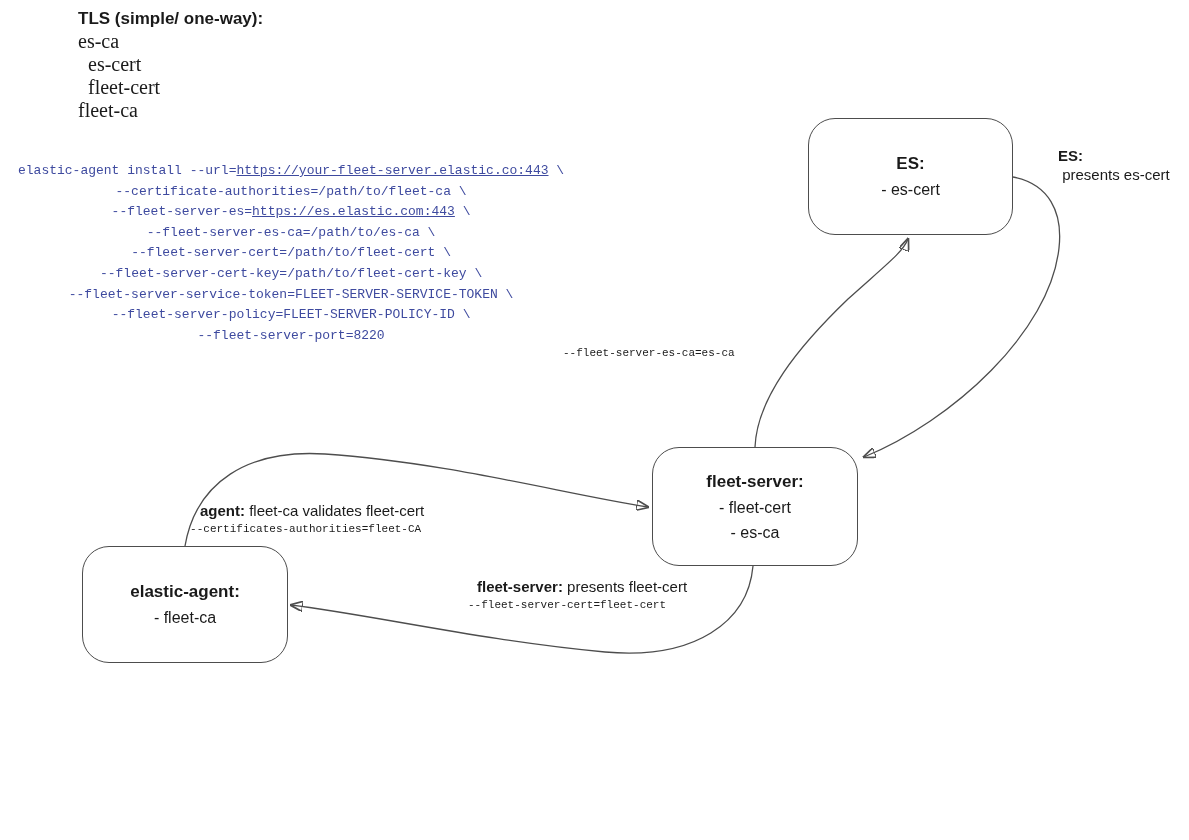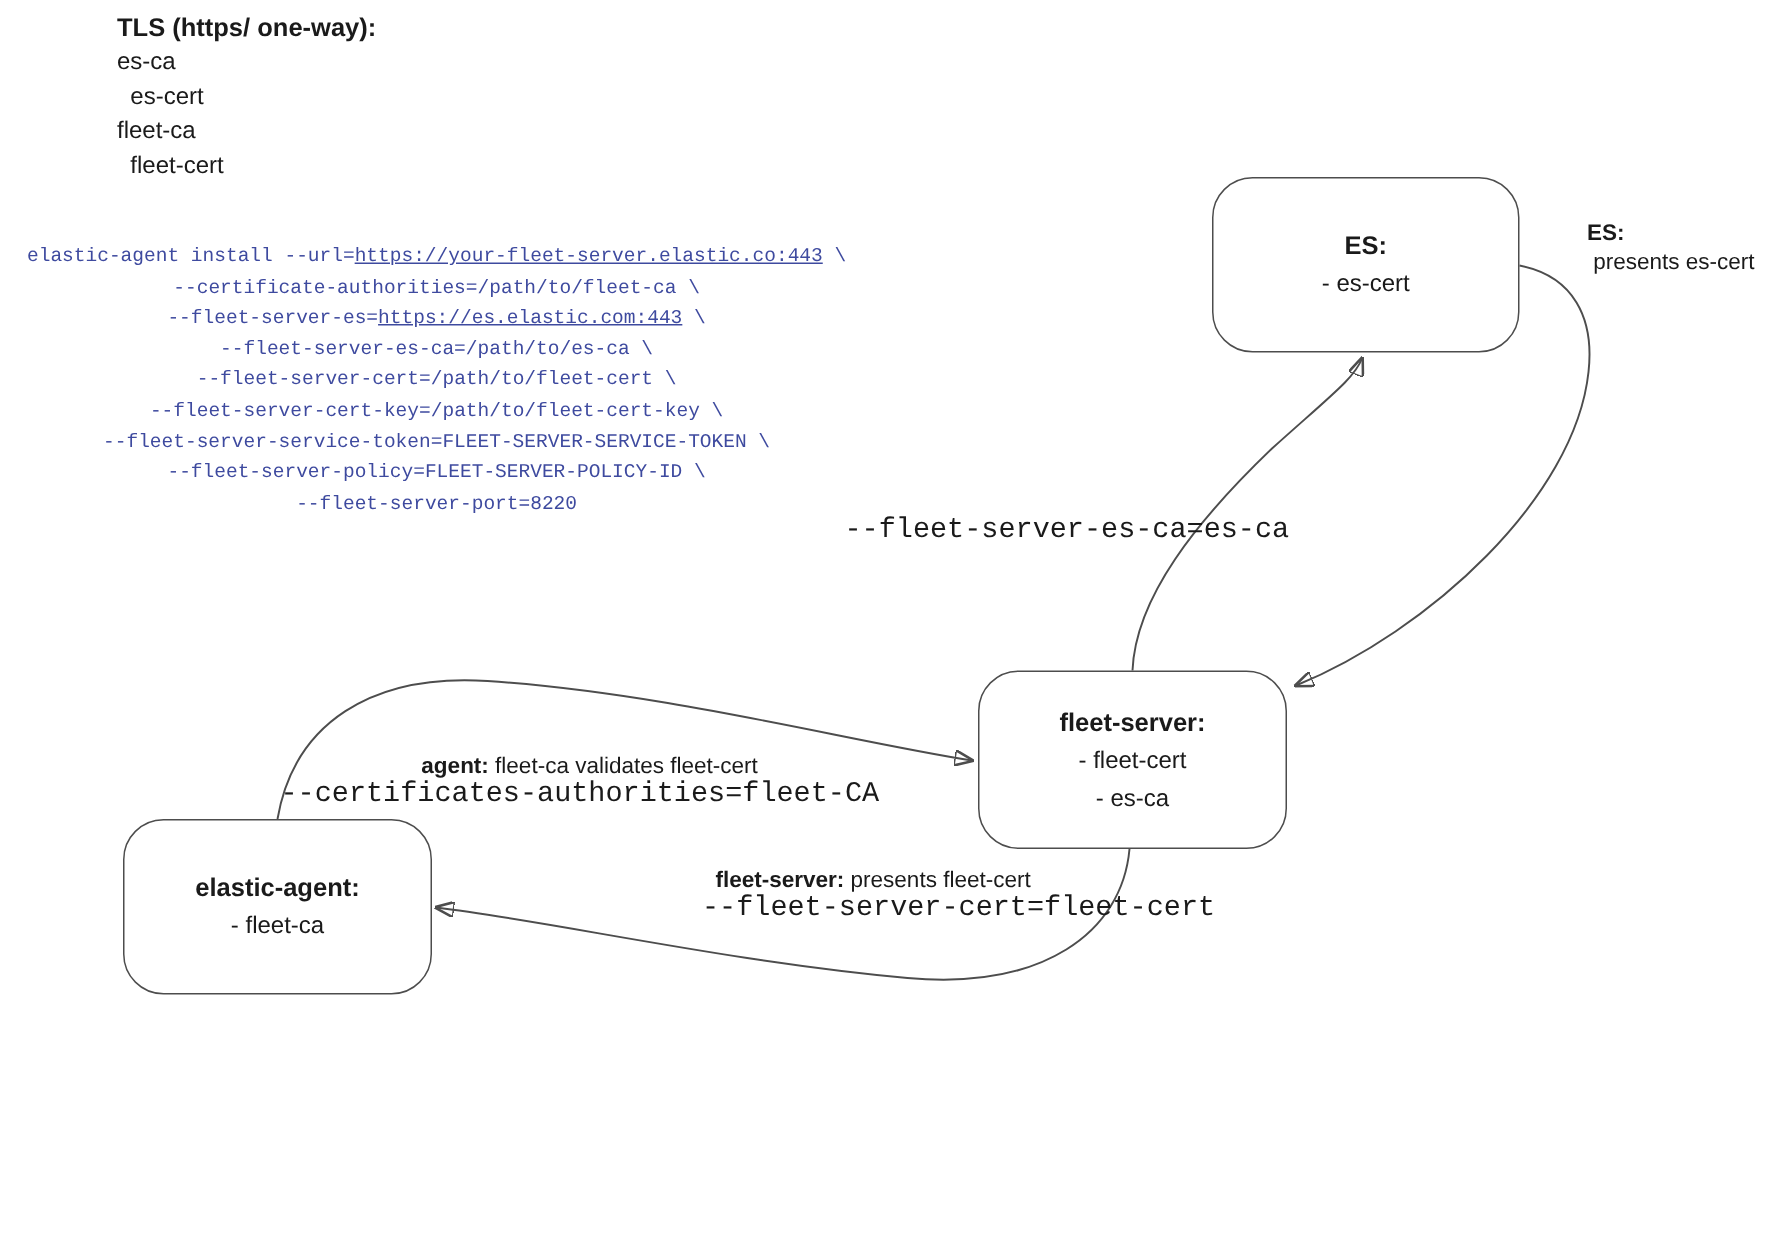--- a/index.html
+++ b/index.html
@@ -22,23 +22,24 @@
     left: 78px;
     top: 7px;
   }
   .legend-title {
     font-size: 17px;
     font-weight: 700;
     line-height: 23px;
     white-space: pre;
   }
   .legend-item {
-    font-size: 16px;
+    font-size: 20px;
     line-height: 23px;
     white-space: pre;
+    font-family: Liberation Serif, serif;
   }
   
   .command-block {
     position: absolute;
     left: 18px;
     top: 161px;
     font-family: "Liberation Mono", "DejaVu Sans Mono", monospace;
     font-size: 13px;
     line-height: 20.6px;
     white-space: pre;
@@ -76,21 +77,21 @@
   
   .edge-label {
     position: absolute;
     font-size: 15px;
     line-height: 19px;
   }
   .edge-label b { font-weight: 700; }
   .edge-label .lbl-text { white-space: pre; }
   .edge-label .mono {
     font-family: "Liberation Mono", "DejaVu Sans Mono", monospace;
-    font-size: 19px;
+    font-size: 11px;
     white-space: pre;
   }
   #label-es-presents        { left: 1022px; top: 146px; margin-left: 36px; }
   #label-fleet-validates-es { left: 543px;  top: 344px; }
   #label-fleet-validates-es .mono { margin-left: 20px; }
   #label-agent-validates    { left: 187px;  top: 501px; text-align: center; }
   #label-agent-validates .lbl-line1 { margin-left: 13px; }
   #label-fleet-presents     { left: 468px;  top: 577px; }
   #label-fleet-presents .lbl-line1 { margin-left: 9px; }
   
@@ -118,25 +119,25 @@
         <path d="M 0 0 L 10 4 L 0 8 z" fill="#4d4d4d" stroke="none"></path>
       </marker>
     </defs>
     <path d="M 185 546 C 196 482 248 449 325 454 C 445 462 565 494 648 507" marker-end="url(#arrow)"></path>
     <path d="M 753 566 C 748 622 695 660 605 652 C 485 641 372 615 291 605" marker-end="url(#arrow)"></path>
     <path d="M 755 447 C 757 398 798 347 848 299 C 888 263 903 252 908 239" marker-end="url(#arrow)"></path>
     <path d="M 1013 177 C 1049 184 1063 212 1059 248 C 1050 332 952 421 864 457" marker-end="url(#arrow)"></path>
   </svg>
 
   <div class="legend">
-    <div class="legend-title">TLS (https/ one-way):</div>
+    <div class="legend-title">TLS (simple/ one-way):</div>
     <div class="legend-item">es-ca</div>
     <div class="legend-item">  es-cert</div>
+    <div class="legend-item">  fleet-cert</div>
     <div class="legend-item">fleet-ca</div>
-    <div class="legend-item">  fleet-cert</div>
   </div>
 
   <div class="command-block" style="color: rgb(62, 74, 159);"><div class="cmd-line"><span>elastic-agent install --url=</span><span class="cmd-link">https://your-fleet-server.elastic.co:443</span><span> \</span></div><div class="cmd-line"><span>--certificate-authorities=/path/to/fleet-ca \</span></div><div class="cmd-line"><span>--fleet-server-es=</span><span class="cmd-link">https://es.elastic.com:443</span><span> \</span></div><div class="cmd-line"><span>--fleet-server-es-ca=/path/to/es-ca \</span></div><div class="cmd-line"><span>--fleet-server-cert=/path/to/fleet-cert \</span></div><div class="cmd-line"><span>--fleet-server-cert-key=/path/to/fleet-cert-key \</span></div><div class="cmd-line"><span>--fleet-server-service-token=FLEET-SERVER-SERVICE-TOKEN \</span></div><div class="cmd-line"><span>--fleet-server-policy=FLEET-SERVER-POLICY-ID \</span></div><div class="cmd-line"><span>--fleet-server-port=8220</span></div></div>
 
   <div class="node" id="node-es">
     <div class="node-title">ES:</div>
     <div class="node-line">- es-cert</div>
   </div>
 
   <div class="node" id="node-fleet-server">

